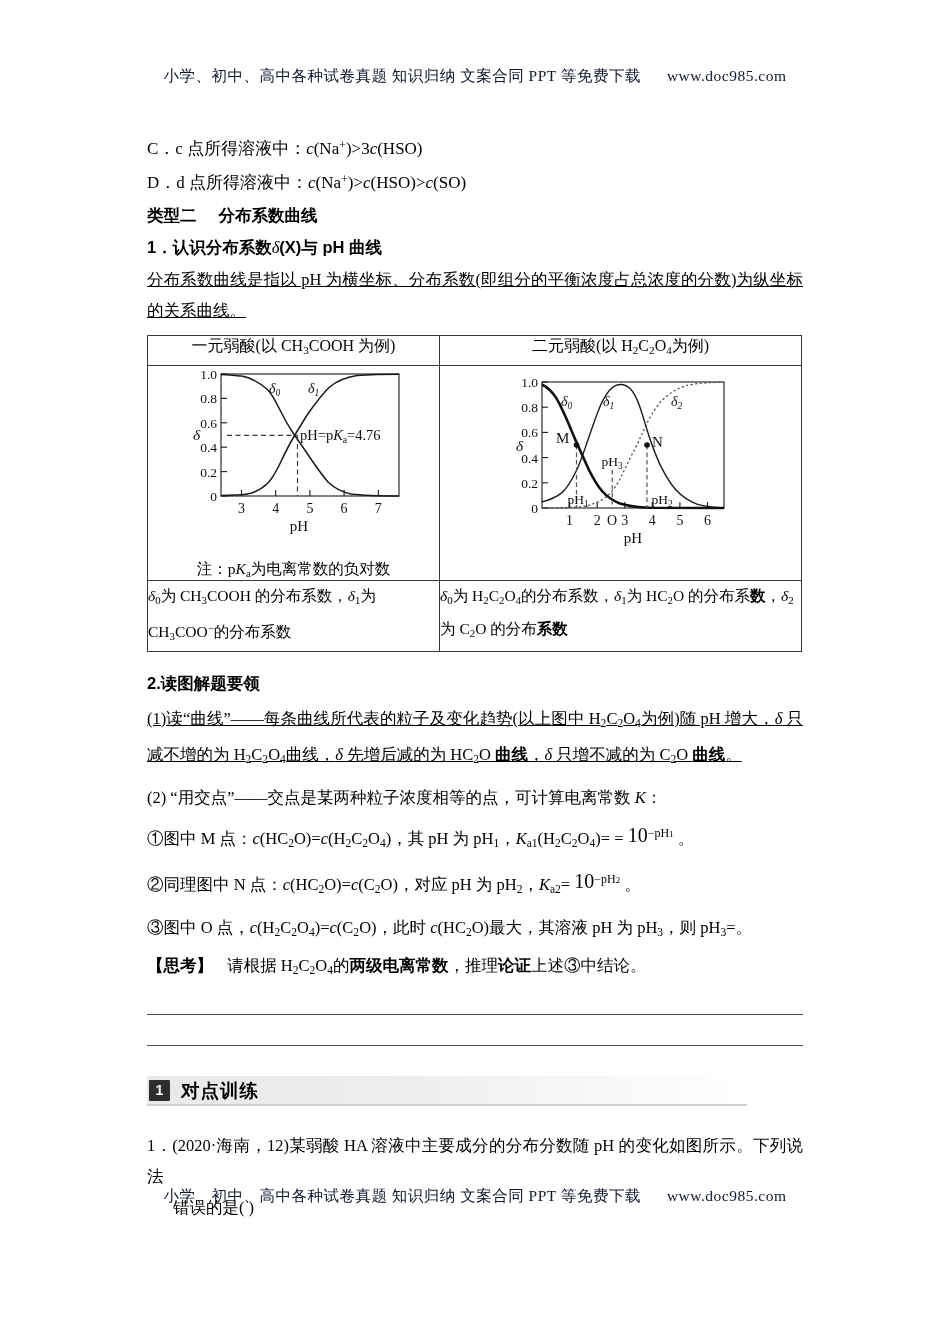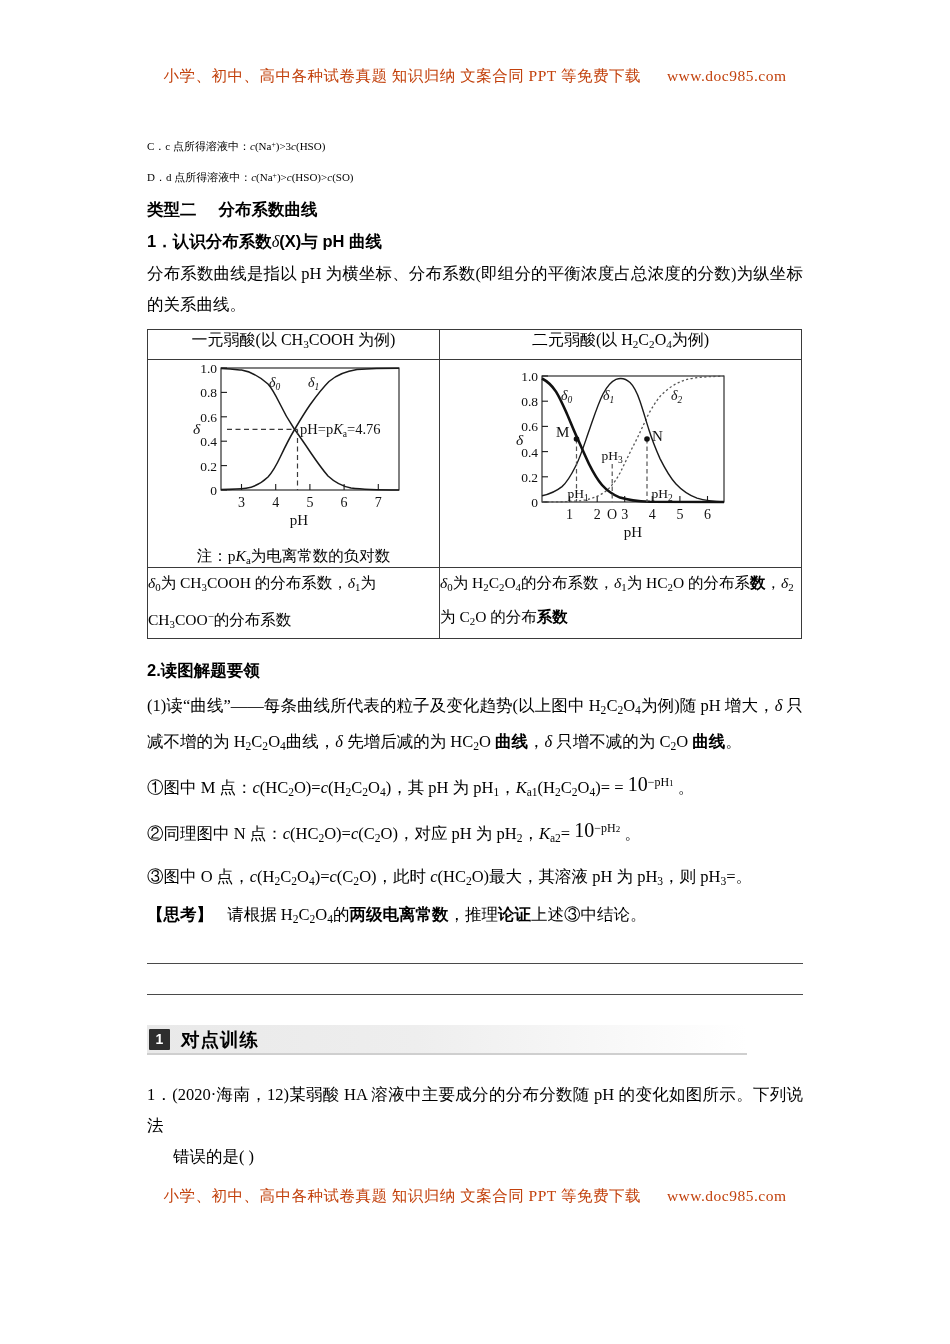--- a/index.html
+++ b/index.html
@@ -13,32 +13,32 @@
     position: relative;
     overflow: hidden;
   }
   .page { position: relative; width: 950px; height: 1344px; }
 
   .wm {
     position: absolute;
     left: 0; right: 0;
     text-align: center;
     font-size: 15.5px;
-    color: #c2410c;
+    color: #0f172a;
     letter-spacing: 0.5px;
     white-space: nowrap;
   }
   .wm-top { top: 66px; }
   .wm-bot { top: 1186px; }
   .wm .url { margin-left: 26px; font-family: "Liberation Serif", serif; }
 
   .content { position: absolute; left: 147px; top: 130px; width: 656px; }
 
-  .line { font-size: 11px; line-height: 30px; white-space: nowrap; }
-  .para { font-size: 16.5px; line-height: 31px; text-align: justify; }
+  .line { font-size: 17px; line-height: 30px; white-space: nowrap; }
+  .para { font-size: 16.5px; line-height: 31px; text-align: justify; text-decoration: underline; }
   .hei { font-family: "Liberation Sans", sans-serif; font-weight: bold; }
   .ital { font-style: italic; }
   sub { font-size: 70%; vertical-align: -0.25em; }
   sup { font-size: 70%; vertical-align: 0.45em; }
 
   .t2-head { font-size: 16.5px; font-weight: bold;
              font-family: "Liberation Sans", sans-serif; line-height: 32px; }
   .t2-head .sp { display: inline-block; width: 22px; }
   .n1-head { font-size: 16.5px; line-height: 32px; }
   .n1-head .hei { font-family: "Liberation Sans", sans-serif; font-weight: bold; }
@@ -57,21 +57,21 @@
   }
   td.hdr {
     text-align: center;
     font-size: 16px;
     padding: 5px 0 6px 0;
     vertical-align: middle;
     height: 30px;
   }
   td.fig { padding: 6px 0 8px 0; text-align: center; height: 196px; }
   td.desc { font-size: 15.5px; line-height: 29px; padding: 5px 9px 7px 9px; }
-  .note { font-size: 15.5px; text-align: center; margin-top: 10px; }
+  .note { font-size: 15.5px; text-align: center; margin-top: 17px; }
 
   svg text { font-family: "Liberation Serif", "DejaVu Serif", serif; }
 
   
   .sec2 { margin-top: 17px; }
   .sec2 .h { font-size: 16.5px; font-weight: bold;
              font-family: "Liberation Sans", sans-serif; line-height: 28px; }
   .item { font-size: 16.5px; line-height: 31px; margin-top: 7px; }
   .item.tight { margin-top: 2px; }
   .pw { display: inline-block; position: relative; top: -2px; }
@@ -323,20 +323,23 @@
     </tbody>
       </table>
 
     <div class="sec2">
       <div class="h">2.读图解题要领</div>
 
       <div class="para" style="margin-top:6px">
         (1)读“曲线”——每条曲线所代表的粒子及变化趋势(以上图中 H<sub>2</sub>C<sub>2</sub>O<sub>4</sub>为例)随 pH 增大，<span class="ital">δ</span> 只减不增的为 H<sub>2</sub>C<sub>2</sub>O<sub>4</sub>曲线，<span class="ital">δ</span> 先增后减的为 HC<sub>2</sub>O <span class="hei">曲线</span>，<span class="ital">δ</span> 只增不减的为 C<sub>2</sub>O <span class="hei">曲线</span>。
       </div>
 
+      <div class="item">
+        (2) “用交点”——交点是某两种粒子浓度相等的点，可计算电离常数 <span class="ital">K</span>：
+      </div>
 
       <div class="item">
         ①图中 M 点：<span class="ital">c</span>(HC<sub>2</sub>O)=<span class="ital">c</span>(H<sub>2</sub>C<sub>2</sub>O<sub>4</sub>)，其 pH 为 pH<sub>1</sub>，<span class="ital">K</span><sub>a1</sub>(H<sub>2</sub>C<sub>2</sub>O<sub>4</sub>)= =
         <span class="pw"><span style="font-size:20px;">10</span><sup style="font-size:12px;">−pH<tspan></tspan><span style="font-size:9px;">1</span></sup></span> 。
       </div>
 
       <div class="item">
         ②同理图中 N 点：<span class="ital">c</span>(HC<sub>2</sub>O)=<span class="ital">c</span>(C<sub>2</sub>O)，对应 pH 为 pH<sub>2</sub>，<span class="ital">K</span><sub>a2</sub>=
         <span class="pw"><span style="font-size:20px;">10</span><sup style="font-size:12px;">−pH<span style="font-size:9px;">2</span></sup></span> 。
       </div>

